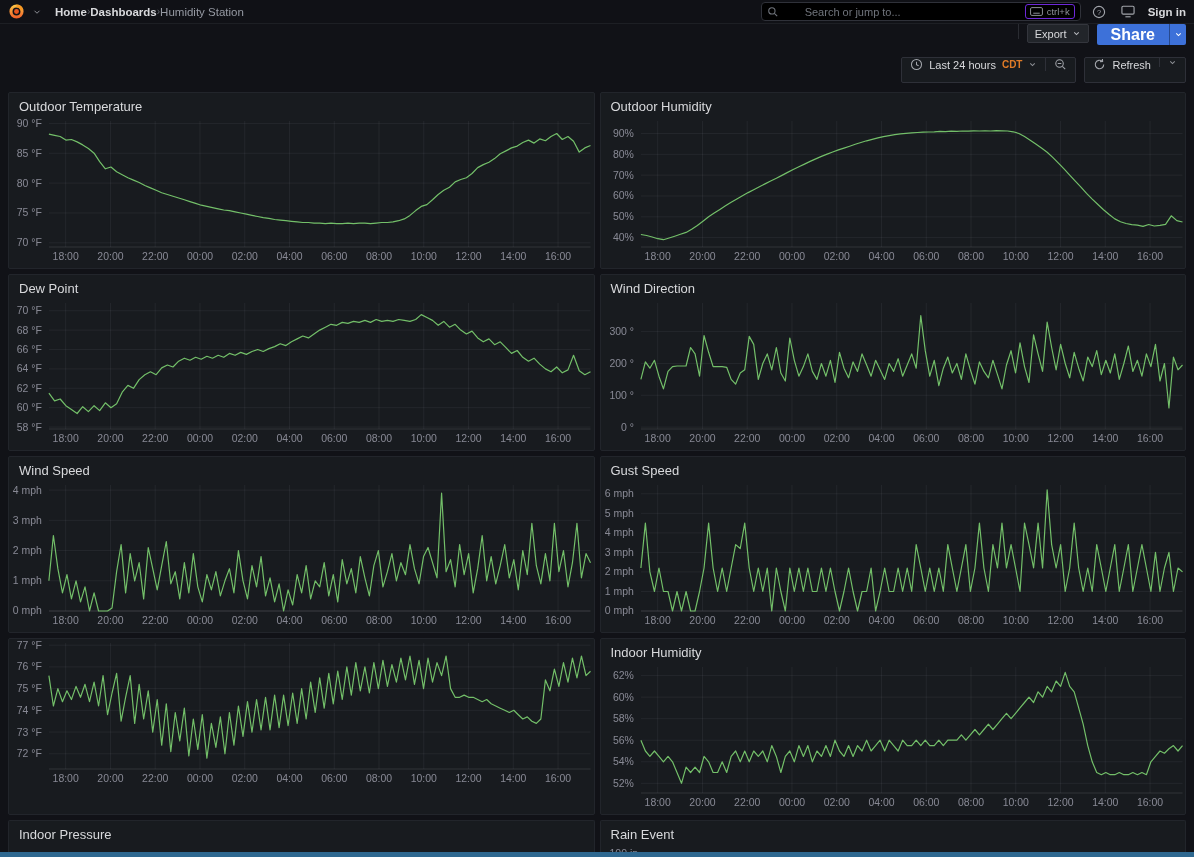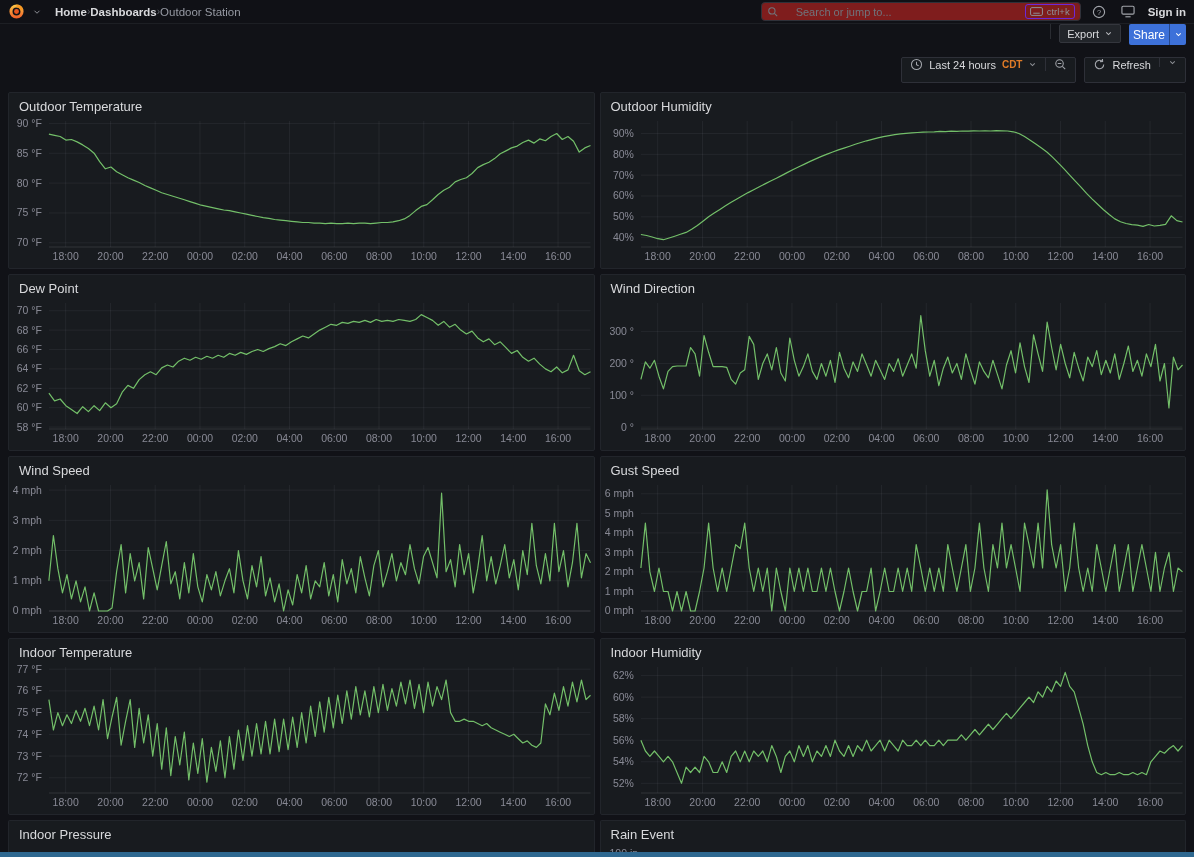--- a/index.html
+++ b/index.html
@@ -16,22 +16,22 @@
     padding:0 8px;background:#101116;border-bottom:1px solid #1d1f24;
   }
   .logo{width:17px;height:17px;display:flex;align-items:center;justify-content:center;cursor:pointer}
   .chev{color:#8e9096;display:flex;align-items:center}
   .crumbs{display:flex;align-items:center;font-size:11.5px;margin-left:6px}
   .crumb{color:#d8d9dc;font-weight:600;cursor:pointer}
   .crumb.current{color:#969aa3;font-weight:400}
   .crumb-sep{color:#60646c;font-size:10px}
   .hspacer{flex:1}
   .search-box{
-    width:308px;height:17px;display:flex;align-items:center;gap:15px;
-    background:#7f1d1d;border:1px solid #2f3139;border-radius:4px;
+    width:308px;height:17px;display:flex;align-items:center;gap:24px;
+    background:#000000;border:1px solid #2f3139;border-radius:4px;
     padding:0 5px;color:#70747c;font-size:11px;
   }
   .search-box input{
     flex:1;background:transparent;border:none;outline:none;color:#c7c9cf;
     font-size:11px;font-family:inherit;min-width:0;
   }
   .search-box input::placeholder{color:#70747c}
   .kbd-badge{
     display:flex;align-items:center;gap:4px;border:1px solid #6d28d9;border-radius:3px;
     padding:1px 4px;font-size:9.5px;color:#8e9198;white-space:nowrap;
@@ -41,21 +41,21 @@
   
   .sub-toolbar{height:23px;display:flex;align-items:flex-start;justify-content:flex-end;gap:8px;padding:0 8px}
   .vdiv{width:1px;height:15px;background:#2a2c32}
   .btn{
     display:flex;align-items:center;gap:5px;height:19px;padding:0 7px;
     background:#22252a;border:1px solid #34363d;border-radius:2px;
     font-size:11px;color:#d8d9dc;cursor:pointer;white-space:nowrap;
   }
   .btn .chev{color:#b9bbc0}
   .share-group{display:flex;height:21px;border-radius:2px;overflow:hidden;cursor:pointer}
-  .share-main{display:flex;align-items:center;padding:0 4px;background:#3d71d9;color:#fff;font-size:12px;font-weight:400}
+  .share-main{display:flex;align-items:center;padding:0 14px;background:#3d71d9;color:#fff;font-size:16px;font-weight:700}
   .share-caret{display:flex;align-items:center;justify-content:center;width:16px;background:#3d71d9;border-left:1px solid rgba(0,0,0,.35);color:#fff}
   
   .controls-row{display:flex;align-items:center;justify-content:flex-end;gap:8px;padding:10px 8px 9px}
   .ctl-group{display:flex;align-items:flex-start;height:24px;border:1px solid #2e3038;border-radius:2px;background:#181b1f;overflow:hidden}
   .ctl-seg{display:flex;align-items:center;gap:6px;padding:0 8px;font-size:11px;color:#d8d9dc;cursor:pointer;white-space:nowrap}
   .ctl-seg + .ctl-seg{border-left:1px solid #2e3038}
   .ctl-seg .icon{color:#a2a5ab;display:flex;align-items:center}
   .tz{font-size:10px;font-weight:600}
   
   #panel-grid{display:grid;grid-template-columns:1fr 1fr;gap:5px;padding:0 8px}
@@ -93,21 +93,21 @@
   <span class="chev">
     <svg width="10" height="10" viewBox="0 0 16 16">
         <path d="M4 6l4 4 4-4" fill="none" stroke="currentColor" stroke-width="1.6"></path>
       </svg>
   </span>
   <nav class="crumbs">
     <span class="crumb">Home</span>
     <span class="crumb-sep">›</span>
     <span class="crumb">Dashboards</span>
     <span class="crumb-sep">›</span>
-    <span class="crumb current">Outdoor Station</span>
+    <span class="crumb current">Humidity Station</span>
   </nav>
   <span class="hspacer"></span>
   <div class="search-box">
     <svg width="12" height="12" viewBox="0 0 16 16">
       <circle cx="6.5" cy="6.5" r="4.2" fill="none" stroke="currentColor" stroke-width="1.4"></circle>
       <line x1="9.8" y1="9.8" x2="13.6" y2="13.6" stroke="currentColor" stroke-width="1.4"></line>
     </svg>
     <input type="text" placeholder="Search or jump to..." style="">
     <span class="kbd-badge">
       <svg width="13" height="9" viewBox="0 0 16 11">
@@ -448,21 +448,20 @@
         <text x="33" y="94.43023255813954" text-anchor="end" class="tick">2 mph</text>
         <line x1="40" y1="110.46511627906978" x2="583" y2="110.46511627906978" stroke="rgba(204,204,220,0.07)" stroke-width="1"></line>
         <text x="33" y="113.96511627906978" text-anchor="end" class="tick">1 mph</text>
         <line x1="40" y1="130" x2="583" y2="130" stroke="rgba(204,204,220,0.07)" stroke-width="1"></line>
         <text x="33" y="133.5" text-anchor="end" class="tick">0 mph</text>
         <line x1="40" y1="130" x2="583" y2="130" stroke="rgba(204,204,220,0.14)" stroke-width="1"></line>
         <polyline points="40.0,87.0 44.5,42.1 49.0,90.9 53.6,110.5 58.1,87.0 62.6,110.5 67.2,110.5 71.7,130.0 76.2,110.5 80.7,130.0 85.3,110.5 89.8,130.0 94.3,130.0 98.8,110.5 103.3,87.0 107.9,42.1 112.4,87.0 116.9,110.5 121.5,87.0 126.0,110.5 130.5,87.0 135.0,63.6 139.6,67.5 144.1,42.1 148.6,87.0 153.1,110.5 157.7,87.0 162.2,110.5 166.7,87.0 171.2,130.0 175.8,87.0 180.3,110.5 184.8,130.0 189.3,87.0 193.8,110.5 198.4,87.0 202.9,110.5 207.4,87.0 211.9,110.5 216.5,110.5 221.0,87.0 225.5,110.5 230.0,87.0 234.6,110.5 239.1,130.0 243.6,110.5 248.2,87.0 252.7,110.5 257.2,130.0 261.7,110.5 266.3,110.5 270.8,87.0 275.3,130.0 279.8,110.5 284.4,87.0 288.9,110.5 293.4,110.5 297.9,87.0 302.4,110.5 307.0,87.0 311.5,110.5 316.0,63.6 320.6,87.0 325.1,110.5 329.6,87.0 334.1,110.5 338.7,87.0 343.2,110.5 347.7,63.6 352.2,87.0 356.8,110.5 361.3,87.0 365.8,63.6 370.3,110.5 374.9,87.0 379.4,42.1 383.9,87.0 388.4,110.5 392.9,63.6 397.5,87.0 402.0,42.1 406.5,87.0 411.1,63.6 415.6,87.0 420.1,110.5 424.6,42.1 429.1,63.6 433.7,87.0 438.2,42.1 442.7,87.0 447.3,8.9 451.8,63.6 456.3,87.0 460.8,63.6 465.4,110.5 469.9,87.0 474.4,42.1 478.9,87.0 483.4,110.5 488.0,87.0 492.5,110.5 497.0,63.6 501.6,87.0 506.1,110.5 510.6,87.0 515.1,63.6 519.6,110.5 524.2,87.0 528.7,63.6 533.2,110.5 537.8,87.0 542.3,63.6 546.8,87.0 551.3,110.5 555.9,71.4 560.4,110.5 564.9,87.0 569.4,71.4 573.9,110.5 578.5,87.0 583.0,90.9" fill="none" stroke="#73bf69" stroke-width="1.2" stroke-linejoin="round"></polyline>
       </svg>
     </section>
     <section class="panel">
-      <h2 class="panel-title">Indoor Temperature</h2>
       <svg viewBox="0 0 586 151" preserveAspectRatio="none" class="chart">
         <line x1="56.828512396694215" y1="4" x2="56.828512396694215" y2="130" stroke="rgba(204,204,220,0.07)" stroke-width="1"></line>
         <text x="56.828512396694215" y="143" text-anchor="middle" class="tick">18:00</text>
         <line x1="101.70454545454547" y1="4" x2="101.70454545454547" y2="130" stroke="rgba(204,204,220,0.07)" stroke-width="1"></line>
         <text x="101.70454545454547" y="143" text-anchor="middle" class="tick">20:00</text>
         <line x1="146.5805785123967" y1="4" x2="146.5805785123967" y2="130" stroke="rgba(204,204,220,0.07)" stroke-width="1"></line>
         <text x="146.5805785123967" y="143" text-anchor="middle" class="tick">22:00</text>
         <line x1="191.45661157024793" y1="4" x2="191.45661157024793" y2="130" stroke="rgba(204,204,220,0.07)" stroke-width="1"></line>
         <text x="191.45661157024793" y="143" text-anchor="middle" class="tick">00:00</text>
         <line x1="236.3326446280992" y1="4" x2="236.3326446280992" y2="130" stroke="rgba(204,204,220,0.07)" stroke-width="1"></line>

